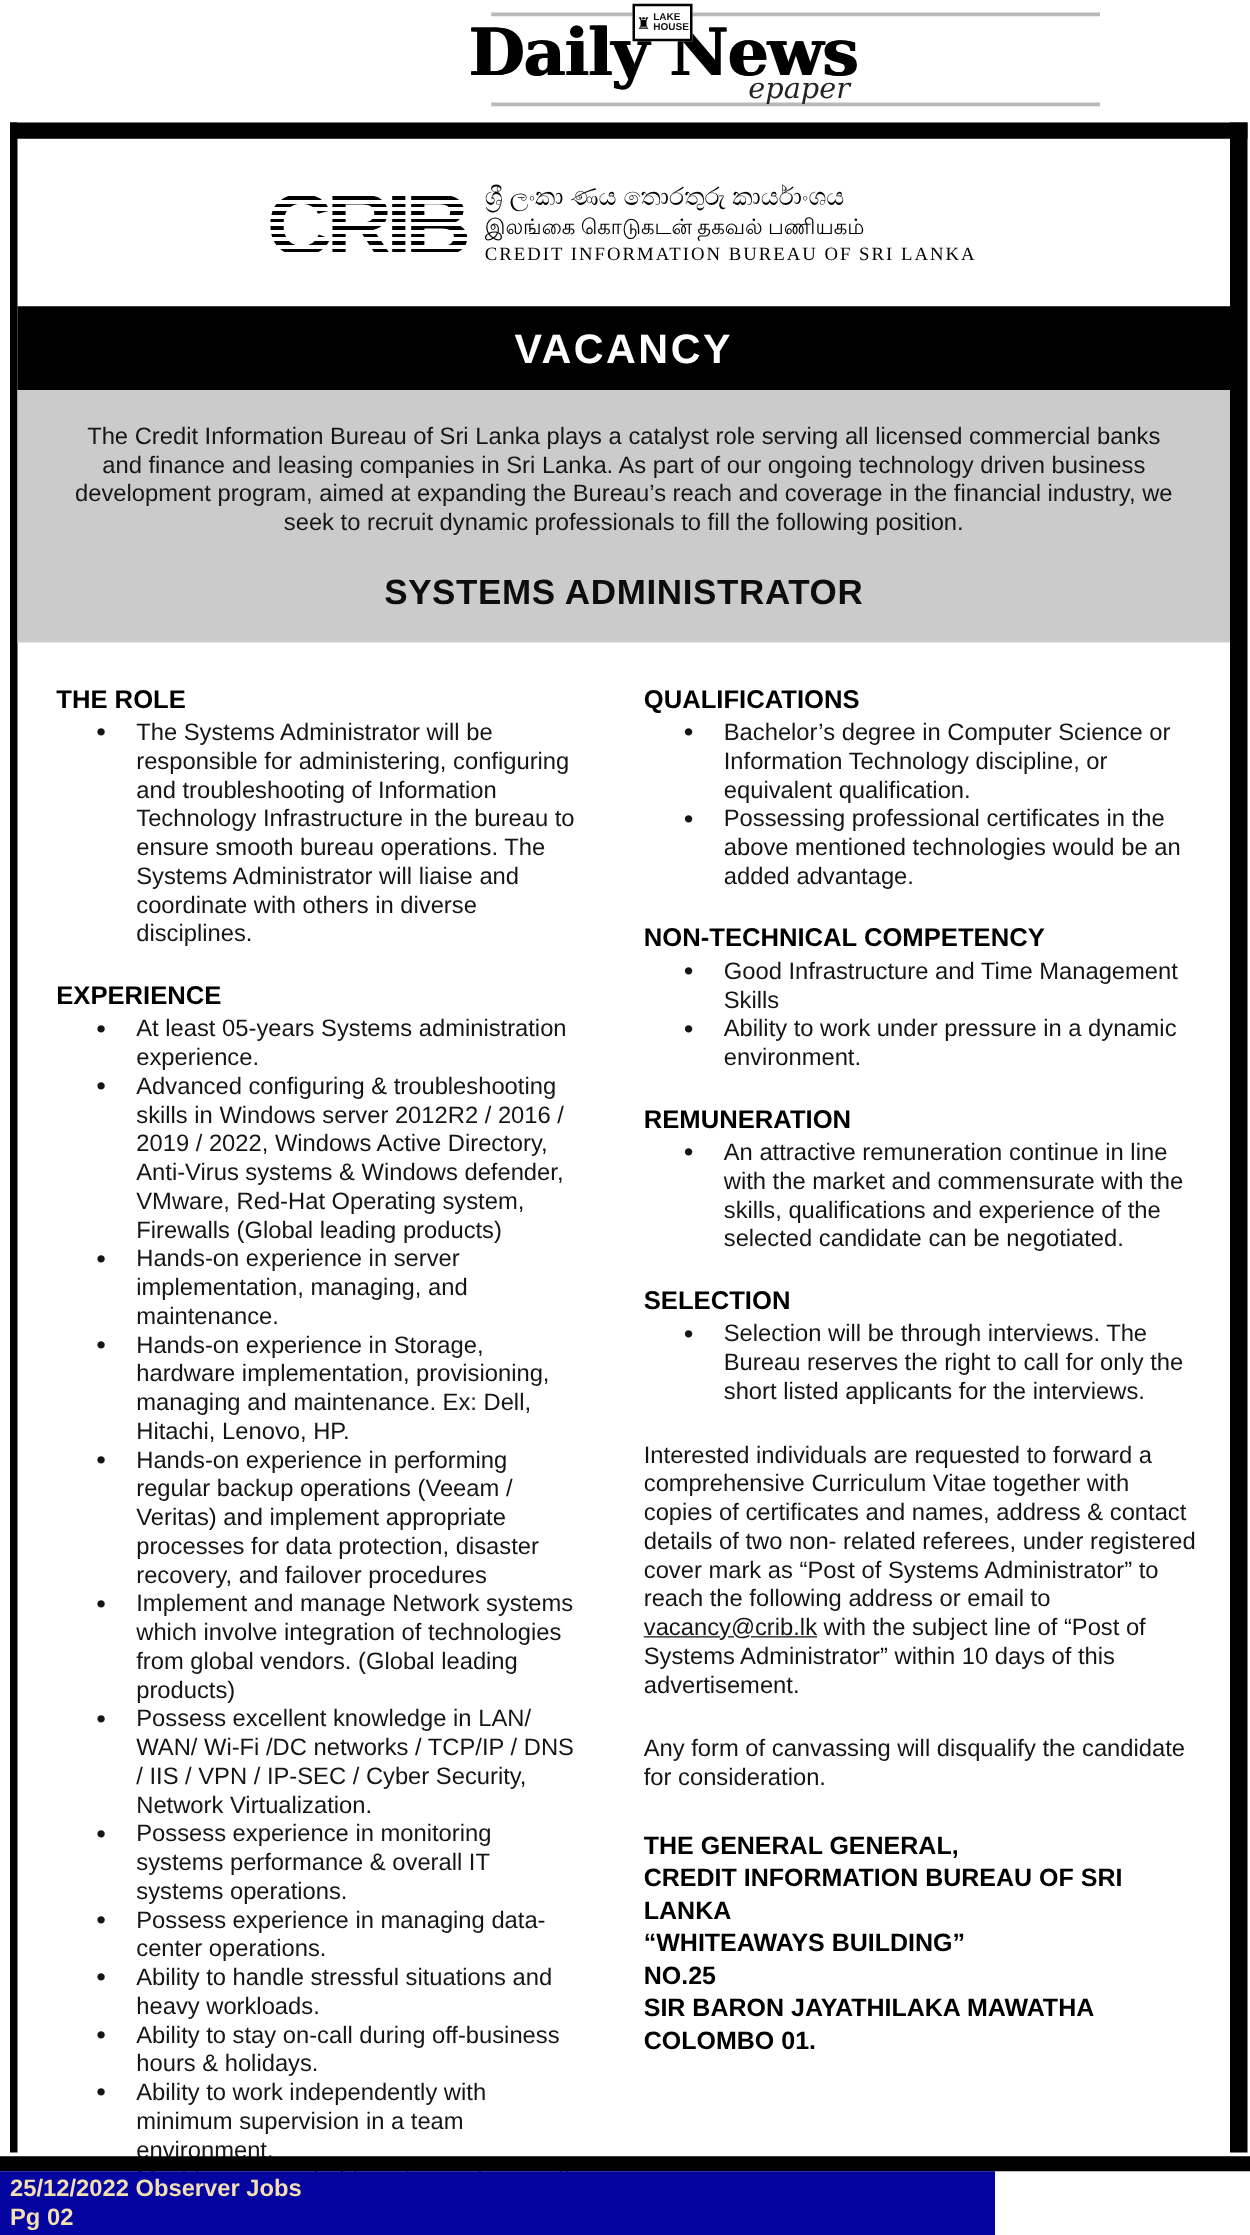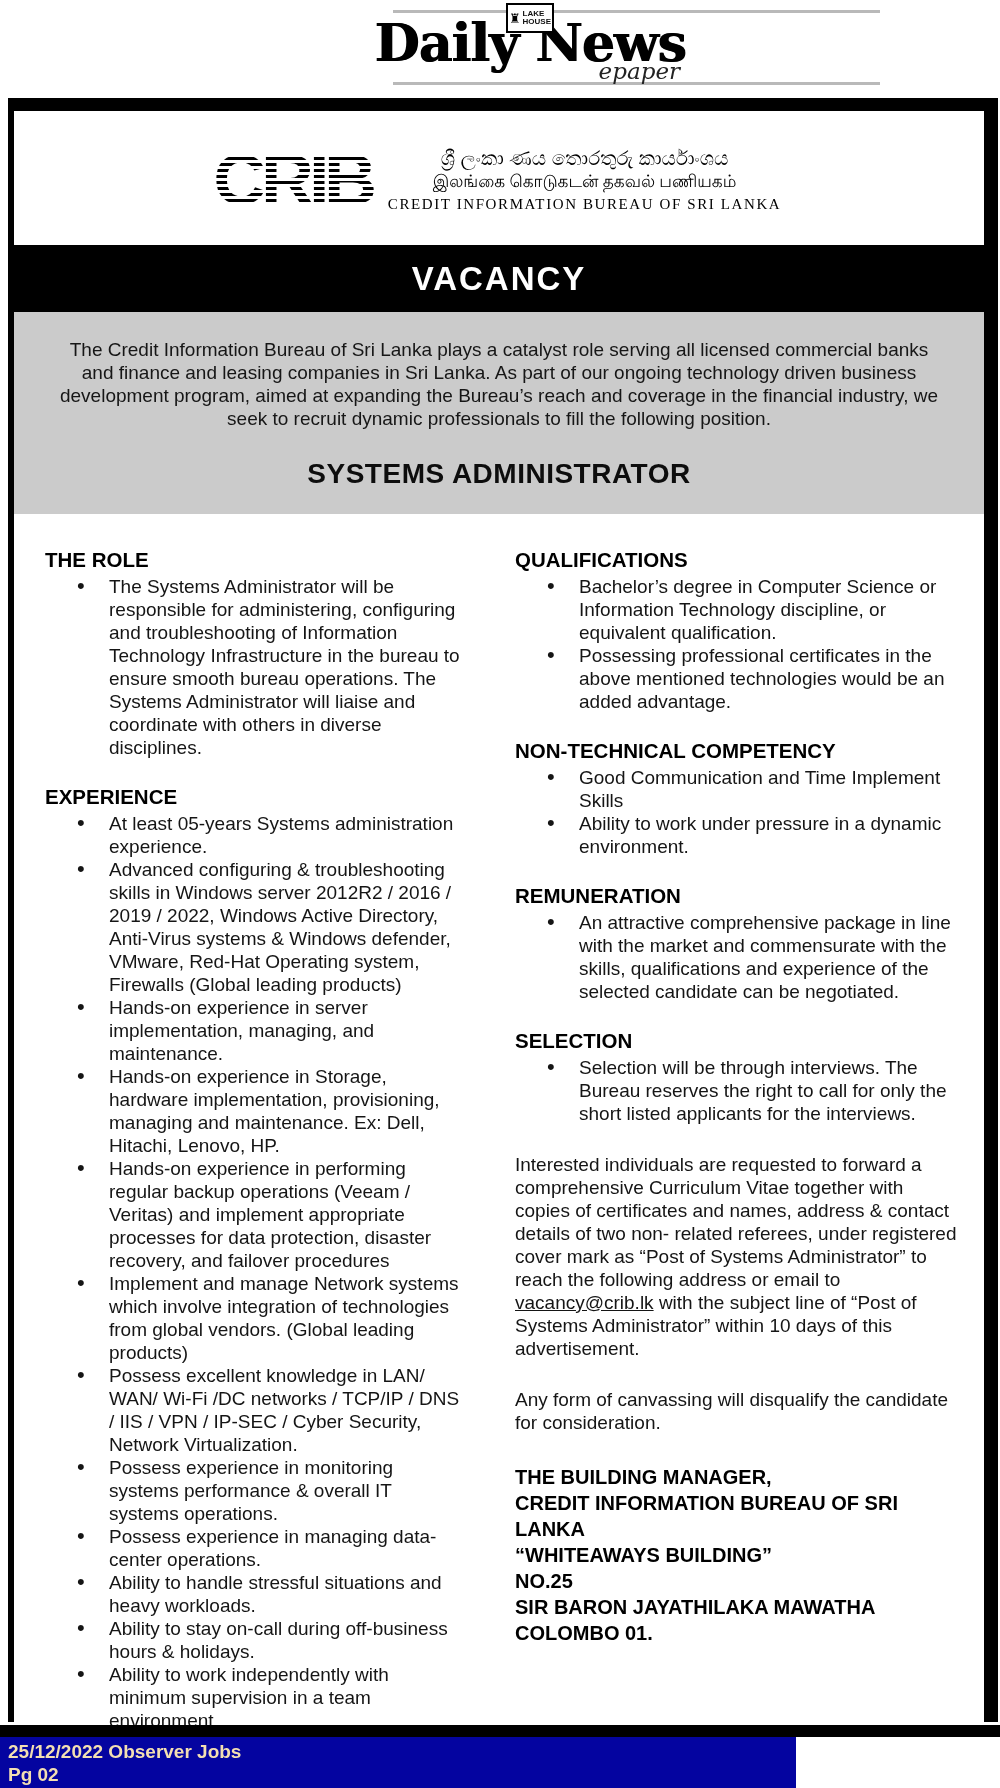--- a/index.html
+++ b/index.html
@@ -30,21 +30,21 @@
   }
   
   .ad-frame{
     position:absolute;left:8px;top:98px;width:990px;height:1624px;
     box-sizing:border-box;background:#fff;
     border-left:6px solid #000;border-right:14px solid #000;border-top:13px solid #000;
   }
   
   .crib-header{
     margin-top:24px;height:90px;display:flex;justify-content:center;
-    align-items:center;gap:20px;text-align:center;
+    align-items:center;gap:20px;
   }
   .crib-logo{
     position:relative;font-weight:bold;font-size:70px;line-height:0.9;
     letter-spacing:-5px;color:#000;transform:scaleX(1.05);
   }
   .crib-logo .stripes{
     content:"";position:absolute;inset:-4px;
     background:repeating-linear-gradient(to bottom,transparent 0 3px,#fff 3px 6px);
   }
   .crib-text{line-height:1.15;}
@@ -167,43 +167,43 @@
       <div class="section">
         <div class="section-heading">QUALIFICATIONS</div>
         <ul class="bullet-list">
             <li>Bachelor’s degree in Computer Science or Information Technology discipline, or equivalent qualification.</li>
             <li>Possessing professional certificates in the above mentioned technologies would be an added advantage.</li>
           </ul>
       </div>
       <div class="section">
         <div class="section-heading">NON-TECHNICAL COMPETENCY</div>
         <ul class="bullet-list">
-            <li>Good Communication and Time Implement Skills</li>
+            <li>Good Infrastructure and Time Management Skills</li>
             <li>Ability to work under pressure in a dynamic environment.</li>
           </ul>
       </div>
       <div class="section">
         <div class="section-heading">REMUNERATION</div>
         <ul class="bullet-list">
-            <li>An attractive comprehensive package in line with the market and commensurate with the skills, qualifications and experience of the selected candidate can be negotiated.</li>
+            <li>An attractive remuneration continue in line with the market and commensurate with the skills, qualifications and experience of the selected candidate can be negotiated.</li>
           </ul>
       </div>
       <div class="section">
         <div class="section-heading">SELECTION</div>
         <ul class="bullet-list">
             <li>Selection will be through interviews. The Bureau reserves the right to call for only the short listed applicants for the interviews.</li>
           </ul>
       </div>
 
       <p class="body-par"><span>Interested individuals are requested to forward a comprehensive Curriculum Vitae together with copies of certificates and names, address &amp; contact details of two non- related referees, under registered cover mark as “Post of Systems Administrator” to reach the following address or email to </span><span class="email-link">vacancy@crib.lk</span><span> with the subject line of “Post of Systems Administrator” within 10 days of this advertisement.</span></p>
 
       <p class="body-par">Any form of canvassing will disqualify the candidate for consideration.</p>
 
       <div class="address-block">
-          <div>THE BUILDING MANAGER,</div>
+          <div>THE GENERAL GENERAL,</div>
           <div>CREDIT INFORMATION BUREAU OF SRI LANKA</div>
           <div>“WHITEAWAYS BUILDING”</div>
           <div>NO.25</div>
           <div>SIR BARON JAYATHILAKA MAWATHA</div>
           <div>COLOMBO 01.</div>
         </div>
     </div>
 
   </div>
 </div>

